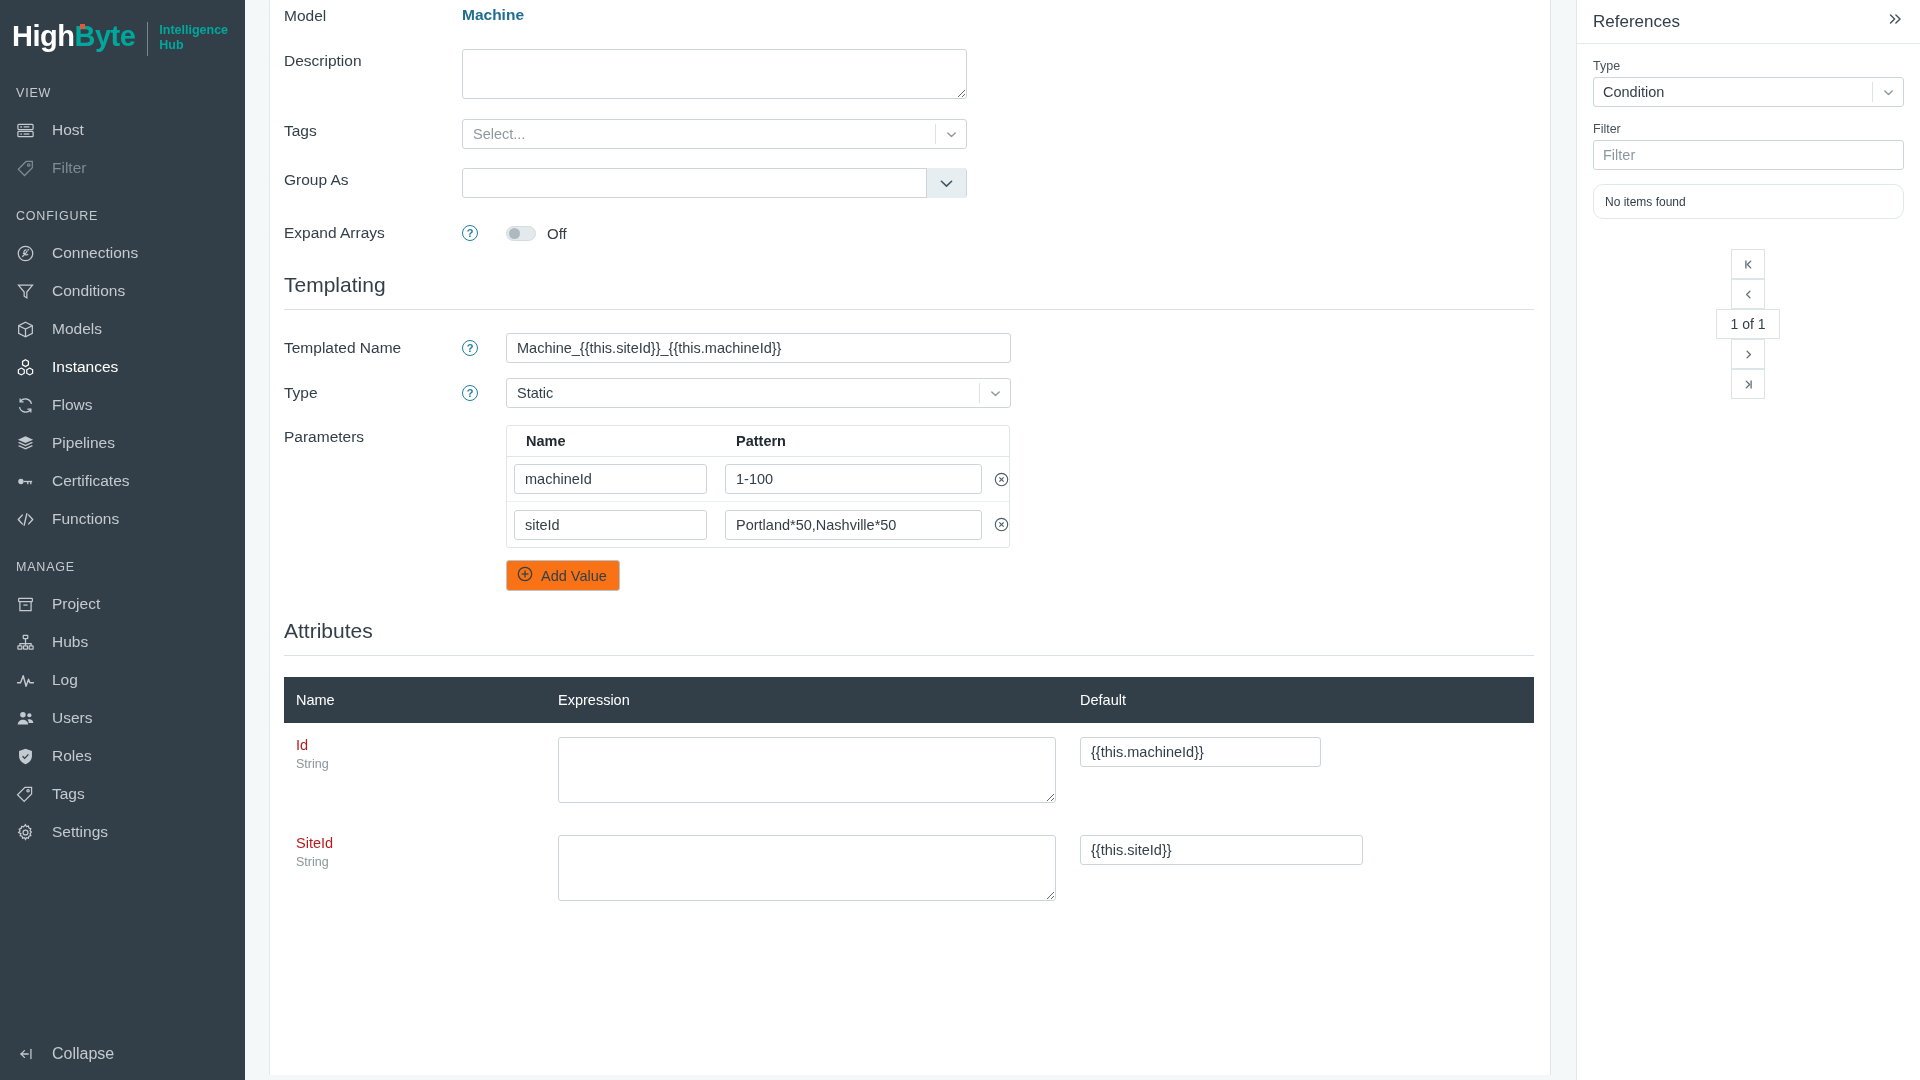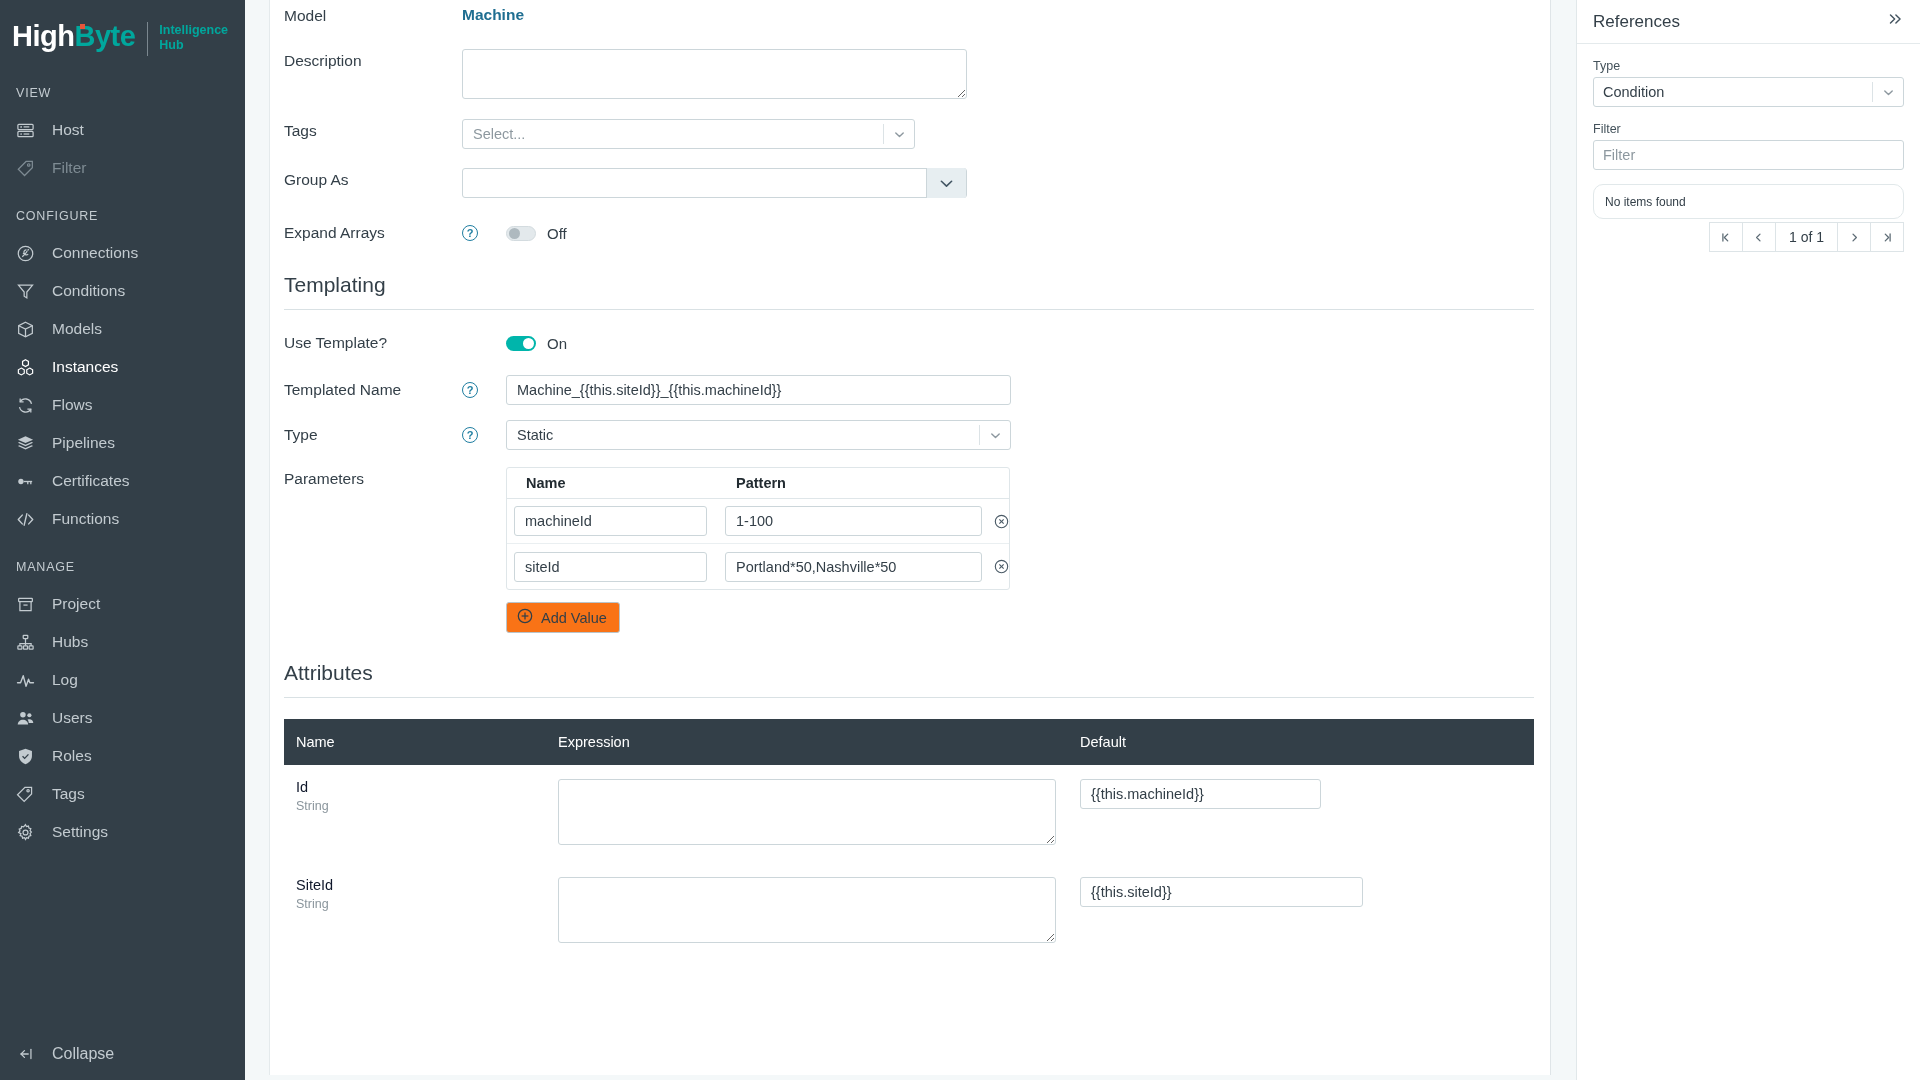--- a/index.html
+++ b/index.html
@@ -137,21 +137,21 @@
     height: 31px; padding: 0 12px 0 10px; font-size: 14.5px; color: #333f48; cursor: pointer;
   }
 
   
   .atable { width: 100%; border-collapse: collapse; }
   .atable thead th {
     background: #333f48; color: #ffffff; font-size: 14.5px; font-weight: normal;
     text-align: left; height: 46px; padding: 0 12px;
   }
   .atable tbody td { padding: 14px 12px; vertical-align: top; }
-  .attr-name { font-size: 14.5px; color: #0f172a; }
+  .attr-name { font-size: 14.5px; color: #b91c1c; }
   .attr-type { font-size: 12.5px; color: #8a959c; margin-top: 4px; }
 
   
   .rpanel {
     width: 344px; min-width: 344px; height: 1080px;
     background: #ffffff; border-left: 1px solid #e1e8ea;
     padding: 0 16px;
   }
   .rpanel-head {
     display: flex; align-items: center; height: 44px;
@@ -168,21 +168,21 @@
     width: 100%; height: 30px; border: 1px solid #ccd6da; border-radius: 3px;
     padding: 0 9px; font-size: 14.5px; color: #333f48;
     font-family: "Liberation Sans", sans-serif; outline: none;
   }
   .r-input::placeholder { color: #8d989f; }
   .noitems {
     margin-top: 14px; border: 1px solid #e1e8ea; border-radius: 10px;
     height: 35px; display: flex; align-items: center; padding-left: 11px;
     font-size: 12px; color: #333f48;
   }
-  .pager { display: flex; align-items: center; justify-content: flex-end; gap: 0; margin-top: 3px; }
+  .pager { display: flex; align-items: center; justify-content: flex-end; gap: 0; margin-top: 30px; flex-direction: column; }
   .pg-btn {
     width: 34px; height: 30px; border: 1px solid #dde4e7; background: #fff;
     display: flex; align-items: center; justify-content: center;
     font-size: 12px; color: #5d6b75; cursor: pointer; margin-left: -1px;
   }
   .pg-lbl {
     height: 30px; border: 1px solid #dde4e7; background: #fff; margin-left: -1px;
     display: flex; align-items: center; padding: 0 13px; font-size: 14px; color: #333f48;
   }
 </style>
@@ -406,21 +406,21 @@
         </div>
 
         <div class="row" style="padding-top:24px;">
           <div class="lbl">Description</div>
           <textarea class="inp" style="width: 505px; height: 50px;" placeholder=""></textarea>
         </div>
 
         <div class="row" style="padding-top:20px;">
           <div class="lbl">Tags</div>
           <div class="select-wrap">
-            <div class="select-box" style="width:453px;">
+            <div class="select-box" style="width:505px;">
               <span class="ph">Select...</span>
               <div class="sep"></div>
               <div class="caret">
                 <svg width="13" height="13" viewBox="0 0 14 14" fill="none" stroke="currentColor" stroke-width="1.5" stroke-linecap="round" stroke-linejoin="round">
                     <path d="M3 5.3 7 9.2l4-3.9"></path>
                   </svg>
               </div>
             </div>
           </div>
         </div>
@@ -446,28 +446,20 @@
               <span class="knob"></span>
             </div>
           <div class="tgl-label">Off</div>
         </div>
 
         <div style="padding-top:31px;">
           <div class="section-h">Templating</div>
           <div class="hr"></div>
         </div>
 
-        <div class="row" style="padding-top:24px;align-items:center;">
-          <div class="lbl" style="padding-top:0;">Use Template?</div>
-          <div class="help-spacer"></div>
-          <div class="toggle on">
-              <span class="knob"></span>
-            </div>
-          <div class="tgl-label">On</div>
-        </div>
 
         <div class="row" style="padding-top:23px;align-items:center;">
           <div class="lbl" style="padding-top:0;">Templated Name</div>
           <div class="help" style="margin-top:0;">?</div>
           <input class="inp" style="width: 505px;" value="Machine_{{this.siteId}}_{{this.machineId}}">
         </div>
 
         <div class="row" style="padding-top:15px;align-items:center;">
           <div class="lbl" style="padding-top:0;">Type</div>
           <div class="help" style="margin-top:0;">?</div>

